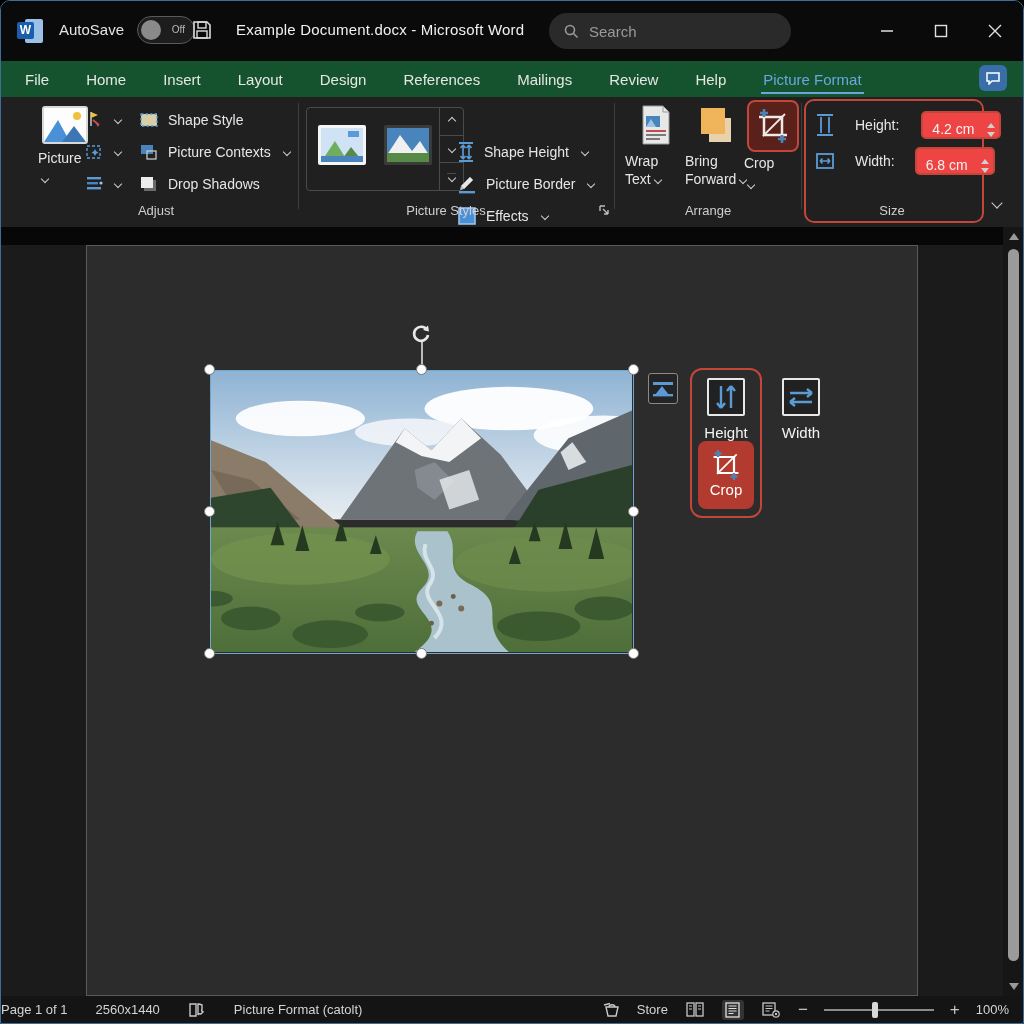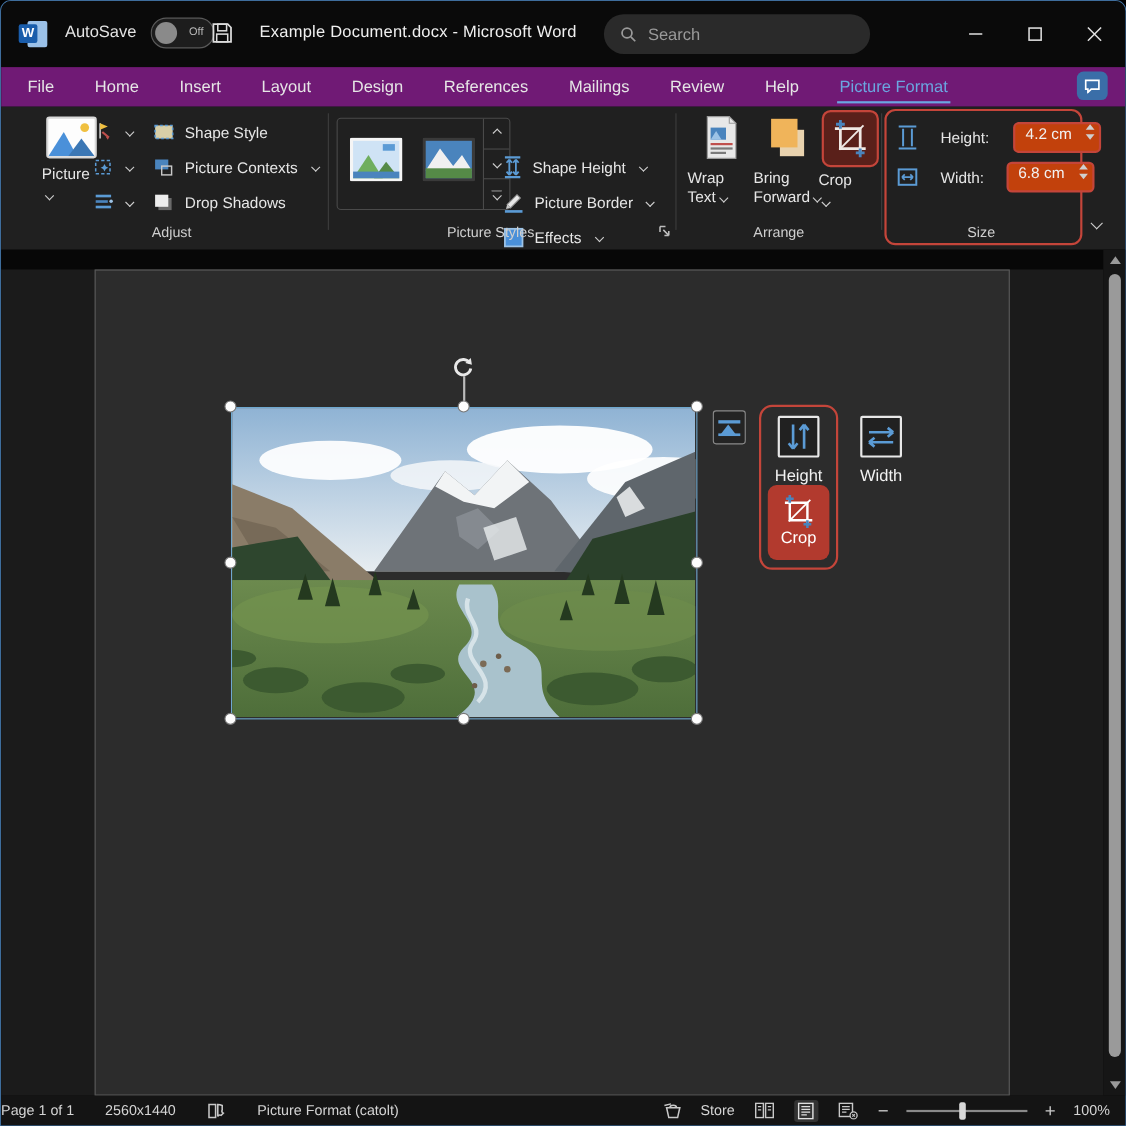--- a/index.html
+++ b/index.html
@@ -24,21 +24,21 @@
   #search-box { position:absolute; left:548px; top:12px; width:242px; height:36px; background:#2a2a2a;
                 border-radius:18px; display:flex; align-items:center; padding-left:14px; gap:10px; }
   #search-box input { background:transparent; border:none; outline:none; color:#c8c8c8; font-size:15px;
                       font-family:"Liberation Sans",sans-serif; width:180px; }
   #search-box input::placeholder { color:#9a9a9a; }
   .win-btn { position:absolute; top:14px; width:40px; height:32px; display:flex; align-items:center;
              justify-content:center; color:#e0e0e0; font-size:16px; }
   #btn-min { left:866px; } #btn-max { left:920px; } #btn-close { left:974px; }
 
   
-  #menubar { position:absolute; left:0; top:60px; width:100%; height:36px; background:#701a75;
+  #menubar { position:absolute; left:0; top:60px; width:100%; height:36px; background:#14532d;
              display:flex; align-items:center; padding-left:22px; gap:33px; }
   .tab { font-size:15px; color:#e6e6e6; padding:6px 2px; cursor:default; }
   .tab.active { color:#6ba6e0; border-bottom:2px solid #6ba6e0; padding-bottom:4px; }
   #comment-btn { position:absolute; left:978px; top:64px; width:28px; height:26px; background:#3a6ea8;
                  border-radius:6px; display:flex; align-items:center; justify-content:center; }
 
   
   #ribbon { position:absolute; left:0; top:96px; width:100%; height:130px; background:#202020; }
   .vsep { position:absolute; top:6px; width:1px; height:106px; background:#3d3d3d; }
   .group-label { position:absolute; top:106px; font-size:13px; color:#cfcfcf; text-align:center; }
@@ -70,22 +70,22 @@
   
   .arr-btn { position:absolute; top:7px; width:62px; text-align:left; }
   .two-line { font-size:14px; color:#e6e6e6; line-height:1.3; margin-top:6px; }
   #crop-ribbon-ic { position:absolute; left:746px; top:3px; width:52px; height:52px; background:#5a201a;
                     border:2px solid #c4453a; border-radius:8px; display:flex; align-items:center; justify-content:center; }
 
   
   #size-outline { position:absolute; left:803px; top:2px; width:180px; height:124px;
                   border:2.5px solid #c4453a; border-radius:10px; }
   .size-row { position:absolute; left:814px; height:28px; display:flex; align-items:center; gap:20px; }
-  .size-input { width:80px; height:28px; background:#c2410c; border:2px solid #c4453a; border-radius:5px;
-                display:flex; align-items:flex-start; padding:0 4px 0 9px; font-size:14px; color:#f2f2f2; }
+  .size-input { width:80px; height:28px; background:#ef4444; border:2px solid #c4453a; border-radius:5px;
+                display:flex; align-items:flex-end; padding:0 4px 0 9px; font-size:14px; color:#f2f2f2; }
   .spinners { margin-left:auto; display:flex; flex-direction:column; gap:4px; align-items:center;}
   .tri-up { width:0; height:0; border-left:4px solid transparent; border-right:4px solid transparent;
             border-bottom:5px solid #cfcfcf; }
   .tri-dn { width:0; height:0; border-left:4px solid transparent; border-right:4px solid transparent;
             border-top:5px solid #cfcfcf; }
   #ribbon-collapse { position:absolute; left:988px; top:102px; }
 
   
   #strip { position:absolute; left:0; top:226px; width:100%; height:18px; background:#070707; }
   #doc-area { position:absolute; left:0; top:244px; width:1002px; height:751px; background:#1b1b1b; }

